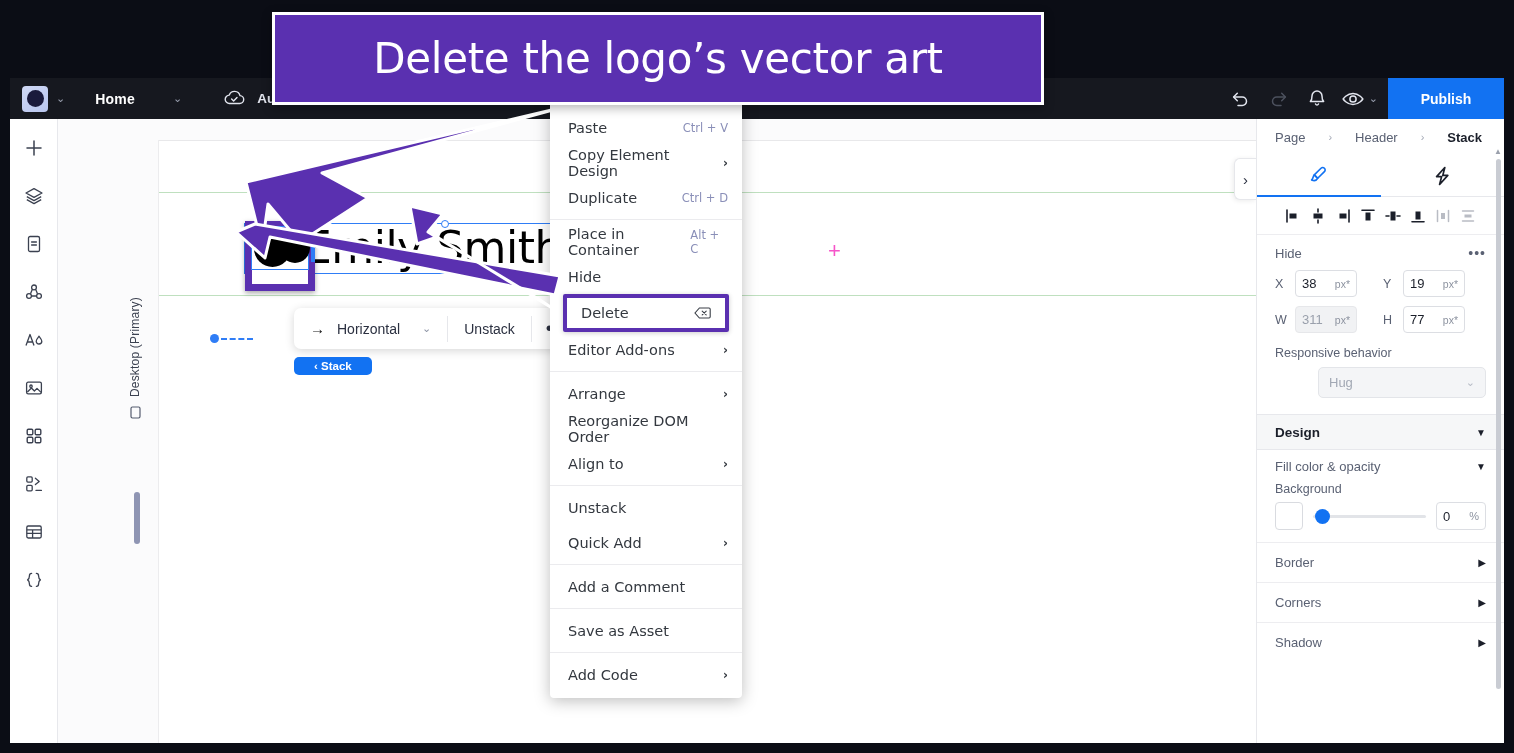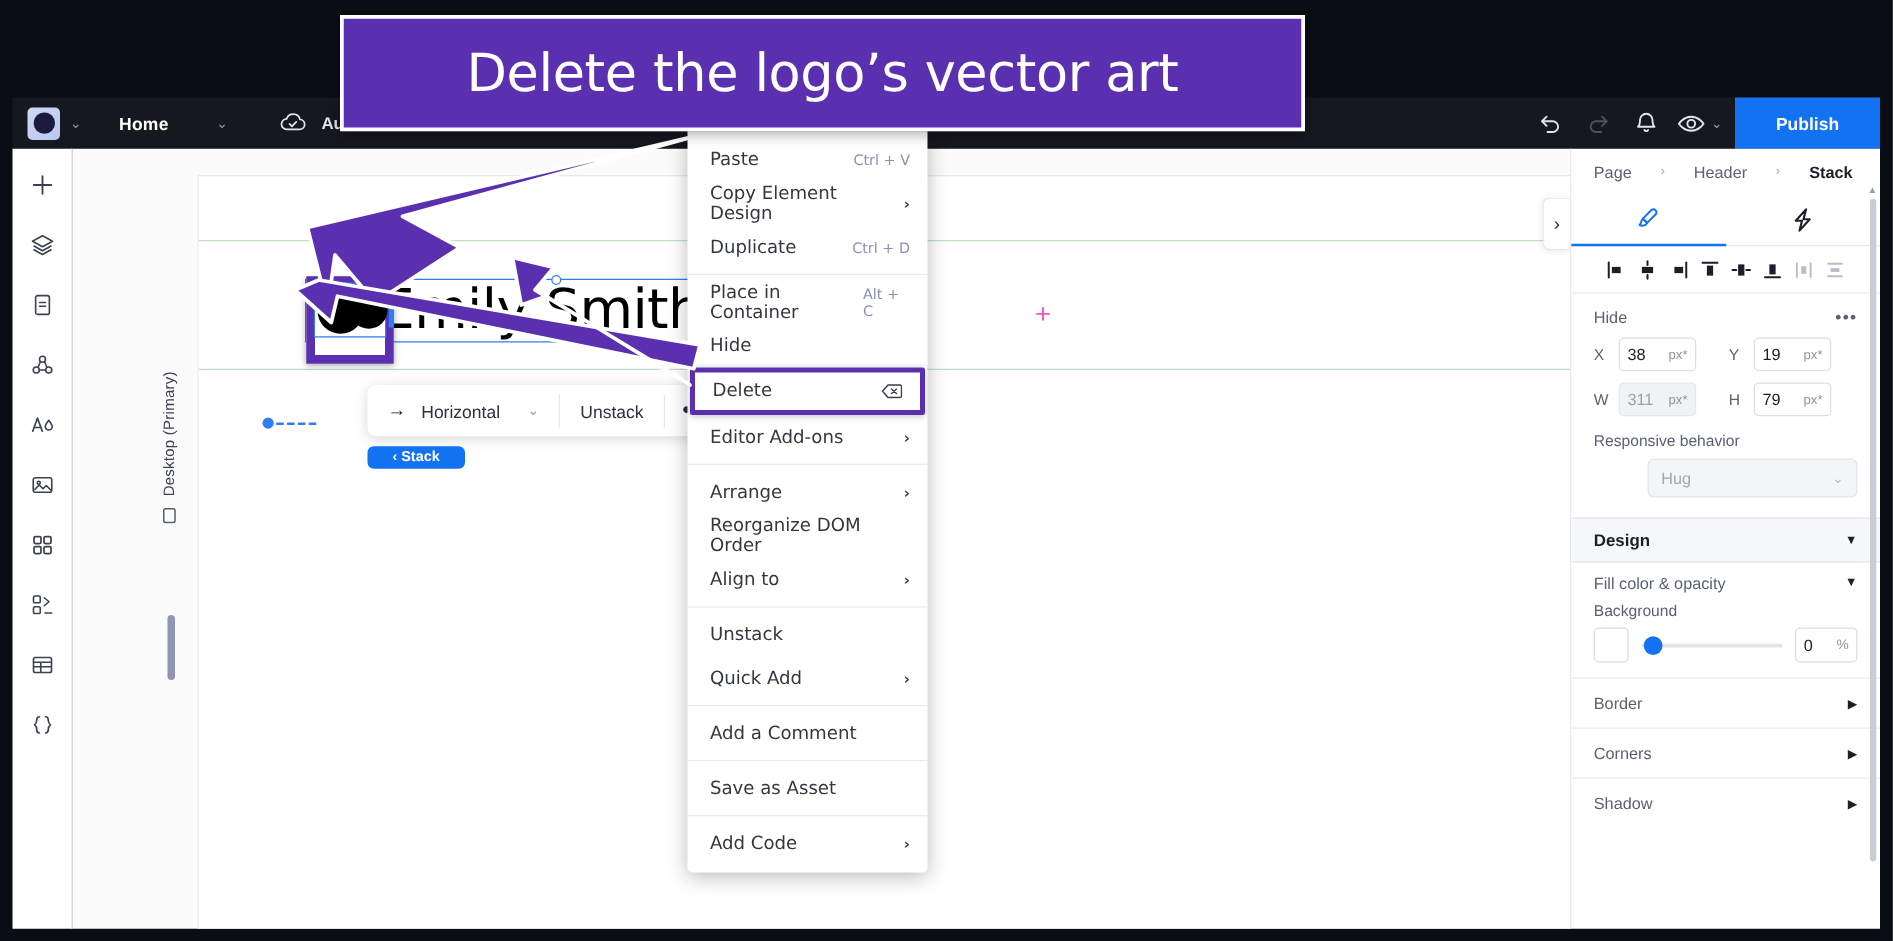--- a/index.html
+++ b/index.html
@@ -162,21 +162,21 @@
   .mi {
     height:35px; display:flex; align-items:center;
     padding:0 14px 0 18px; font-size:14.5px; color:#33383f;
     font-family:"DejaVu Sans", sans-serif;
   }
   .mi .sc { margin-left:auto; font-size:11.5px; color:#8a8fb8; }
   .mi .arw { margin-left:auto; font-size:12px; color:#33383f; font-weight:bold;}
   .mi-sep { height:1px; background:#ebebee; margin:4px 0; }
   .mi-clip { height:14px; overflow:hidden; }
   .delete-hl {
-    border:4px solid #5a30b0; margin:0 2px; border-radius:2px;
+    border:4px solid #5a30b0; margin:0 13px; border-radius:2px;
     box-shadow:0 1px 5px rgba(0,0,0,.2);
   }
   .delete-hl .mi { height:30px; padding-left:14px; }
   .del-ico { margin-left:auto; font-size:13px; color:#3a3f47; }
 
   
   .rpanel {
     position:absolute; left:1256px; top:119px; width:248px; height:624px;
     background:#fff; border-left:1px solid #e7e8ec;
     font-size:13px; color:#3b4150; overflow:hidden;
@@ -608,21 +608,21 @@
       </div>
       <div class="fieldrow">
         <span class="flabel">W</span>
         <div class="fbox dis">
           <span class="val">311</span>
           <span class="unit">px*</span>
         </div>
         <span class="fgap"></span>
         <span class="flabel">H</span>
         <div class="fbox">
-          <span class="val">79</span>
+          <span class="val">77</span>
           <span class="unit">px*</span>
         </div>
       </div>
       <div class="subhead">Responsive behavior</div>
       <div class="select">
         <span>Hug</span>
         <span class="chev">⌄</span>
       </div>
     </div>
 

